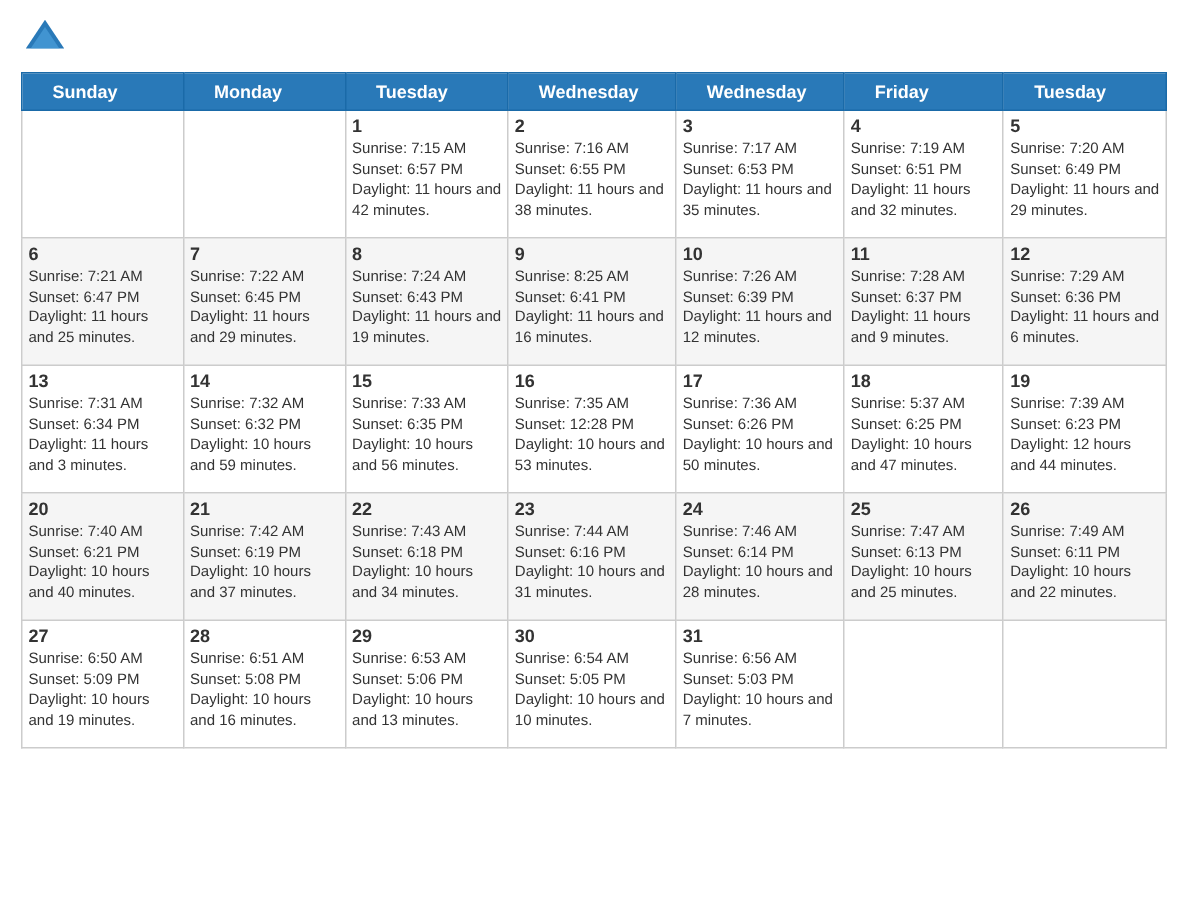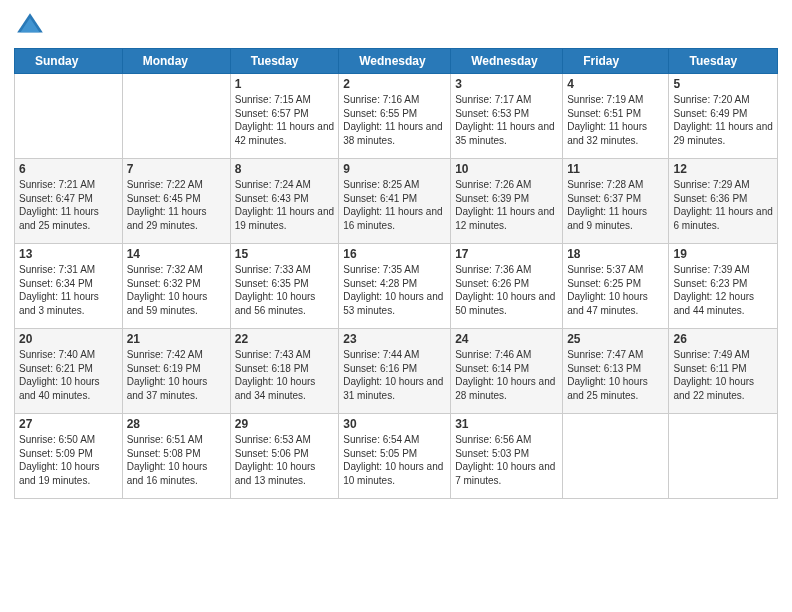--- a/index.html
+++ b/index.html
@@ -263,21 +263,21 @@
             <div class="day-info">
               <div>Sunrise: 7:33 AM</div>
               <div>Sunset: 6:35 PM</div>
               <div>Daylight: 10 hours and 56 minutes.</div>
             </div>
           </td>
           <td>
             <div class="day-number">16</div>
             <div class="day-info">
               <div>Sunrise: 7:35 AM</div>
-              <div>Sunset: 4:28 PM</div>
+              <div>Sunset: 12:28 PM</div>
               <div>Daylight: 10 hours and 53 minutes.</div>
             </div>
           </td>
           <td>
             <div class="day-number">17</div>
             <div class="day-info">
               <div>Sunrise: 7:36 AM</div>
               <div>Sunset: 6:26 PM</div>
               <div>Daylight: 10 hours and 50 minutes.</div>
             </div>

